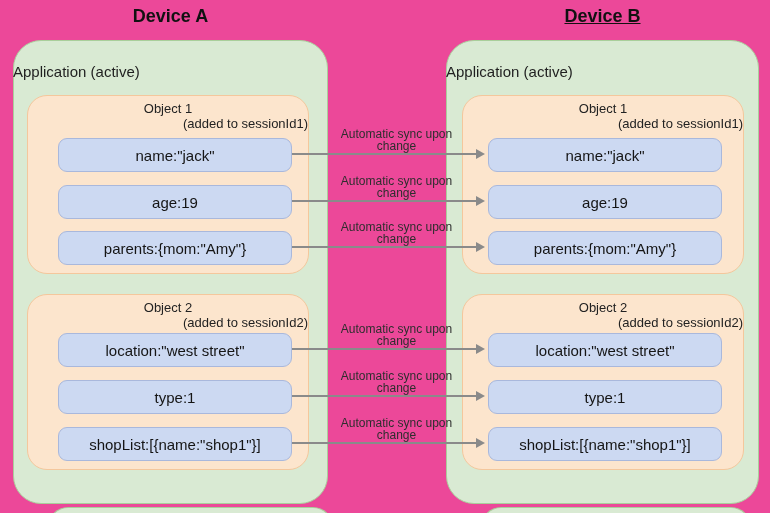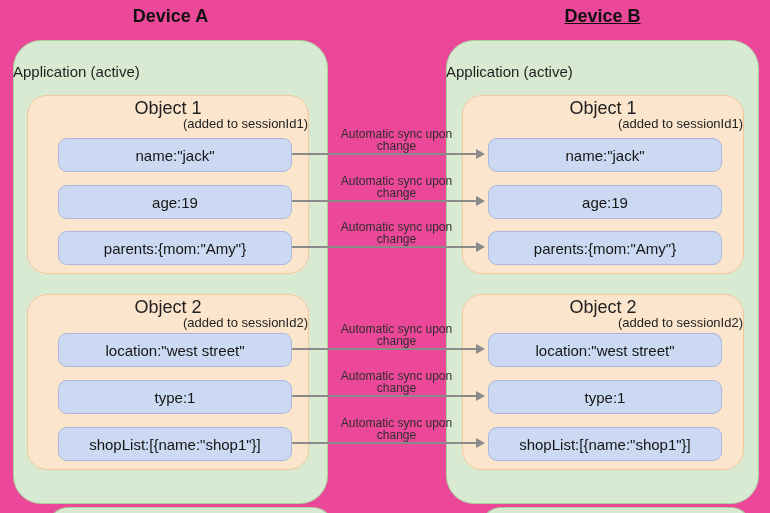--- a/index.html
+++ b/index.html
@@ -20,21 +20,21 @@
   .app-label{
     position:absolute;top:63px;height:20px;
     font-size:15px;color:#1f1f1f;
   }
   .object-card{
     position:absolute;width:282px;
     background:#fce5cd;border:1.3px solid #f4c79c;border-radius:20px;
     box-sizing:border-box;
   }
   .object-card .obj-title{
-    margin-top:5px;text-align:center;font-size:18px;line-height:15px;color:#222;
+    margin-top:5px;text-align:center;font-size:13px;line-height:15px;color:#222;
   }
   .object-card .obj-subtitle{
     text-align:right;font-size:13px;line-height:15px;color:#222;
   }
   .field-box{
     position:absolute;width:234px;height:34px;
     background:#ccd9f2;border:1.2px solid #a9b8dc;border-radius:9px;
     box-sizing:border-box;
     display:flex;align-items:center;justify-content:center;
     font-size:15px;color:#151515;

